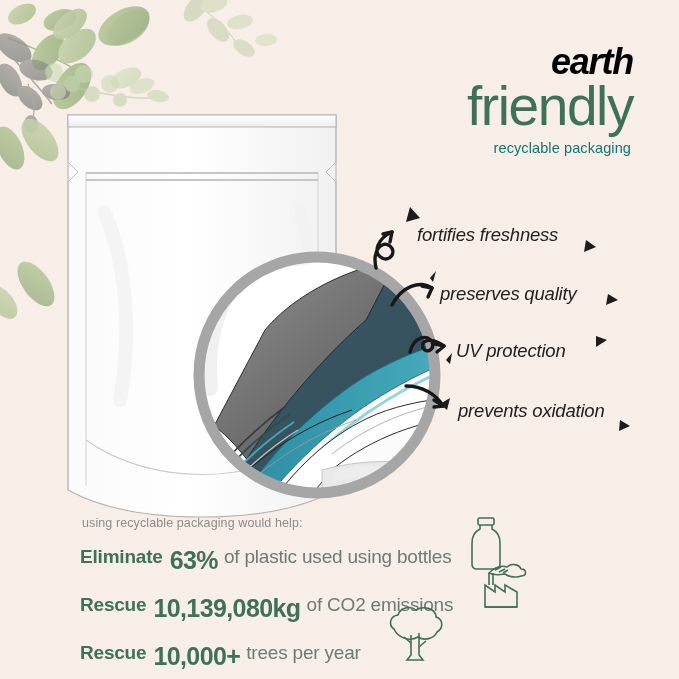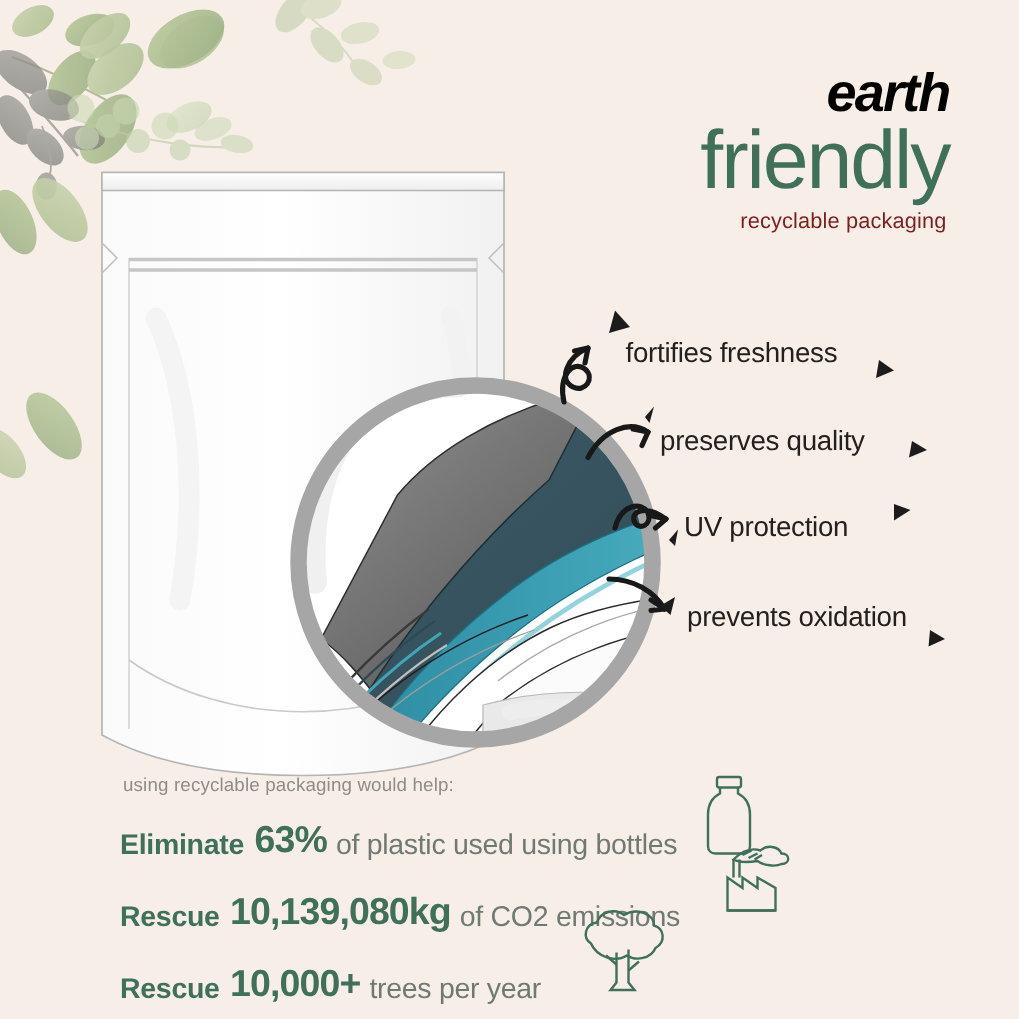--- a/index.html
+++ b/index.html
@@ -28,47 +28,48 @@
   }
   .h-earth{
     font-size:36px; font-weight:bold; color:#000000;
     letter-spacing:-1.2px; line-height:0.98; margin:0;font-style:italic;
   }
   .h-friendly{
     font-size:55px; font-weight:400; color:#3F7058;
     letter-spacing:-1.4px; line-height:1.0; margin:0;text-align:right;
   }
   .h-sub{
-    font-size:14.5px; color:#7f1d1d; letter-spacing:0.1px;
+    font-size:14.5px; color:#0f766e; letter-spacing:0.1px;
     margin:6px 2px 0 0; font-weight:400;
   }
 
   
   .features{position:absolute;left:0;top:0;width:679px;height:679px;}
   .feat{
     position:absolute;
     font-size:18.5px;
     color:#23211F;
     letter-spacing:-0.2px;
     white-space:nowrap;
     font-weight:400;
+    font-style:italic;
   }
   .f1{left:417px; top:224px;}
   .f2{left:440px; top:283px;}
   .f3{left:456px; top:340px;}
   .f4{left:458px; top:400px;}
 
   
   .stats{position:absolute; left:80px; top:516px; width:470px;}
   .stats-intro{
     font-size:12.5px; color:#8D8C88; letter-spacing:0.1px;
     margin:0 0 16px 2px;
   }
   .stat-row{
-    display:flex; align-items:flex-end;
+    display:flex; align-items:flex-start;
     margin-bottom:19px; white-space:nowrap;
   }
   .stat-verb{
     font-size:19px; font-weight:bold; color:#3F7058;
     letter-spacing:-0.2px;
   }
   .stat-num{
     font-size:25px; font-weight:bold; color:#3F7058;
     letter-spacing:-0.6px; margin-left:7px;
   }

